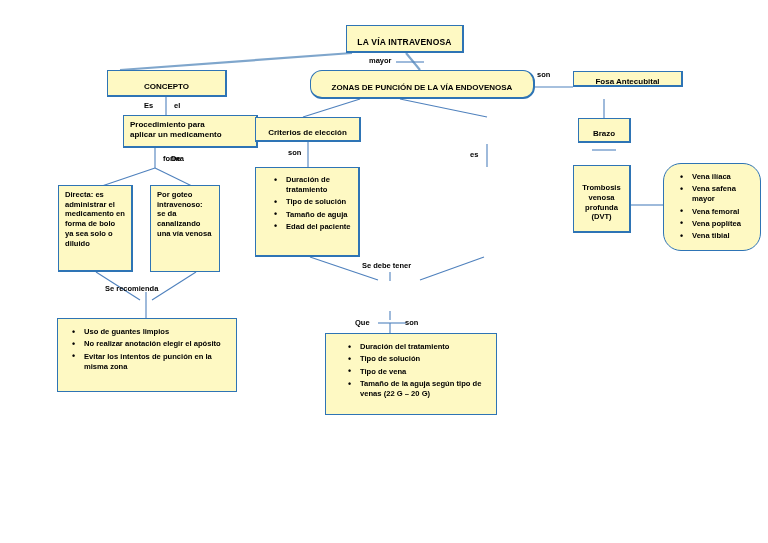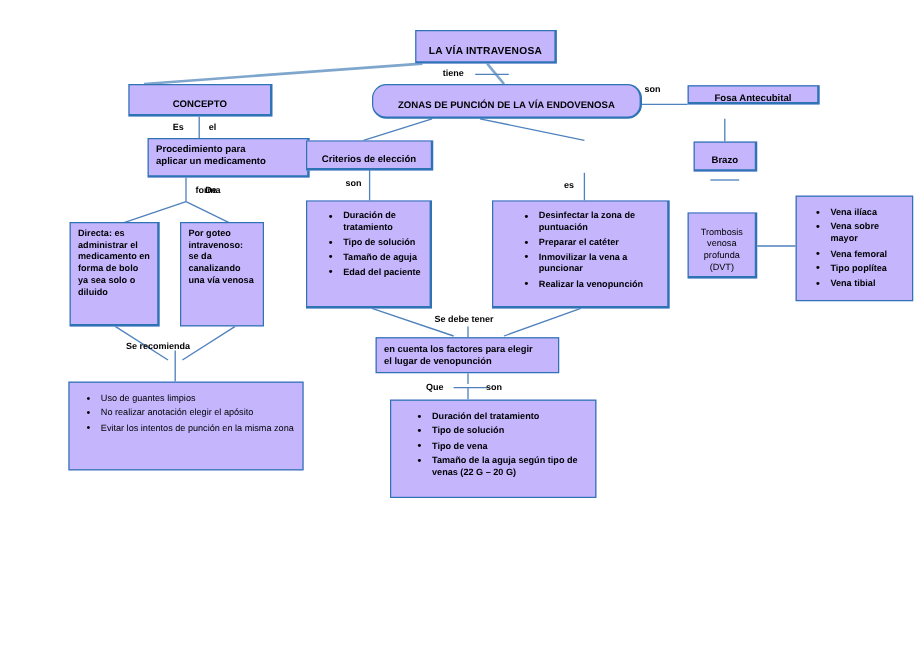--- a/index.html
+++ b/index.html
@@ -15,21 +15,21 @@
     font-family: "Liberation Sans", sans-serif;
     overflow: hidden;
   }
   
   .node {
     position: absolute;
     box-sizing: border-box;
     border: 1.2px solid #2E74B5;
     border-right-width: 2.4px;
     border-bottom-width: 2.4px;
-    background: #c4b5fd;
+    background: #fef9c3;
     color: #000000;
     z-index: 3;
   }
   .node.thin {
     border-right-width: 1.2px;
     border-bottom-width: 1.2px;
   }
   .node .inner {
     padding: 4px 6px;
     line-height: 1.28;
@@ -136,21 +136,21 @@
 
     <line x1="390" y1="311" x2="390" y2="320"></line>
     <line x1="378" y1="323" x2="406" y2="323"></line>
     <line x1="390" y1="323" x2="390" y2="333"></line>
   </svg>
 
   <div class="node center-node title-node" style="left:346px; top:25px; width:118px; height:28px; font-size:8.5px;">
     <div class="inner">LA VÍA INTRAVENOSA</div>
   </div>
 
-  <span class="conn-label" style="left:369px; top:56px; font-size:7.5px; font-weight:bold;">tiene</span>
+  <span class="conn-label" style="left:369px; top:56px; font-size:7.5px; font-weight:bold;">mayor</span>
 
   <div class="node center-node" style="left:107px; top:70px; width:120px; height:27px; font-size:8px; font-weight:bold;">
     <div class="inner">CONCEPTO</div>
   </div>
 
   <span class="conn-label" style="left:144px; top:101px; font-size:7.5px; font-weight:bold;">Es</span>
   <span class="conn-label" style="left:174px; top:101px; font-size:7.5px; font-weight:bold;">el</span>
 
   <div class="node" style="left:87px; top:115px; width:135px; height:33px; font-size:8px; font-weight:bold;margin-left:36px;">
     <div class="inner">
@@ -165,21 +165,21 @@
   <div class="node" style="left:58px; top:185px; width:75px; height:87px; font-size:7.6px; font-weight:bold;">
     <div class="inner">Directa: es administrar el medicamento en forma de bolo ya sea solo o diluido</div>
   </div>
 
   <div class="node thin" style="left:150px; top:185px; width:70px; height:87px; font-size:7.6px; font-weight:bold;">
     <div class="inner">Por goteo intravenoso: se da canalizando una vía venosa</div>
   </div>
 
   <span class="conn-label" style="left:105px; top:284px; font-size:7.5px; font-weight:bold;">Se recomienda</span>
 
-  <div class="node thin" style="left:57px; top:318px; width:196px; height:74px; font-size:7.6px; font-weight:normal;">
+  <div class="node thin" style="left:57px; top:318px; width:180px; height:74px; font-size:7.6px; font-weight:bold;">
     <div class="inner" style="padding:8px 6px 4px 10px;">
       <ul class="blist">
         <li>Uso de guantes limpios</li>
         <li>No realizar anotación elegir el apósito</li>
         <li>Evitar los intentos de punción en la misma zona</li>
       </ul>
     </div>
   </div>
 
   <div class="node center-node" style="left:310px; top:70px; width:225px; height:29px; font-size:8px; font-weight:bold;border-radius:12px;">
@@ -189,36 +189,36 @@
   <span class="conn-label" style="left:537px; top:70px; font-size:7.5px; font-weight:bold;">son</span>
 
   <div class="node center-node" style="left:573px; top:71px; width:110px; height:16px; font-size:8px; font-weight:bold;">
     <div class="inner">Fosa Antecubital</div>
   </div>
 
   <div class="node center-node" style="left:578px; top:118px; width:53px; height:25px; font-size:8px; font-weight:bold;">
     <div class="inner">Brazo</div>
   </div>
 
-  <div class="node center-node" style="left:573px; top:177px; width:58px; height:55px; font-size:7.6px; font-weight:normal;">
+  <div class="node center-node" style="left:573px; top:165px; width:58px; height:68px; font-size:7.6px; font-weight:bold;">
     <div class="inner" style="flex-direction:column;">
       <div>Trombosis</div>
       <div>venosa</div>
       <div>profunda</div>
       <div>(DVT)</div>
     </div>
   </div>
 
-  <div class="node thin" style="left:663px; top:163px; width:98px; height:88px; font-size:7.6px; font-weight:bold;">
+  <div class="node thin" style="left:663px; top:163px; width:98px; height:88px; font-size:7.6px; font-weight:bold;border-radius:18px;">
     <div class="inner" style="padding:8px 4px 4px 12px;">
       <ul class="blist">
         <li>Vena ilíaca</li>
-        <li>Vena sobre mayor</li>
+        <li>Vena safena mayor</li>
         <li>Vena femoral</li>
-        <li>Tipo poplítea</li>
+        <li>Vena poplítea</li>
         <li>Vena tibial</li>
       </ul>
     </div>
   </div>
 
   <div class="node center-node" style="left:255px; top:117px; width:106px; height:25px; font-size:8px; font-weight:bold;">
     <div class="inner">Criterios de elección</div>
   </div>
 
   <span class="conn-label" style="left:288px; top:148px; font-size:7.5px; font-weight:bold;">son</span>
@@ -230,39 +230,23 @@
         <li>Tipo de solución</li>
         <li>Tamaño de aguja</li>
         <li>Edad del paciente</li>
       </ul>
     </div>
   </div>
 
 
   <span class="conn-label" style="left:470px; top:150px; font-size:7.5px; font-weight:bold;">es</span>
 
-  <div class="node" style="left:410px; top:167px; width:148px; height:90px; font-size:7.6px; font-weight:bold;">
-    <div class="inner" style="padding:7px 4px 4px 22px;">
-      <ul class="blist">
-        <li>Desinfectar la zona de puntuación</li>
-        <li>Preparar el catéter</li>
-        <li>Inmovilizar la vena a puncionar</li>
-        <li>Realizar la venopunción</li>
-      </ul>
-    </div>
-  </div>
 
   <span class="conn-label" style="left:362px; top:261px; font-size:7.5px; font-weight:bold;">Se debe tener</span>
 
-  <div class="node thin" style="left:313px; top:281px; width:153px; height:30px; font-size:7.8px; font-weight:bold;">
-    <div class="inner">
-      <div>en cuenta los factores para elegir</div>
-      <div>el lugar de venopunción</div>
-    </div>
-  </div>
 
   <span class="conn-label" style="left:355px; top:318px; font-size:7.5px; font-weight:bold;text-align:right;">Que</span>
   <span class="conn-label" style="left:405px; top:318px; font-size:7.5px; font-weight:bold;">son</span>
 
   <div class="node thin" style="left:325px; top:333px; width:172px; height:82px; font-size:7.6px; font-weight:bold;">
     <div class="inner" style="padding:8px 4px 4px 18px;">
       <ul class="blist">
         <li>Duración del tratamiento</li>
         <li>Tipo de solución</li>
         <li>Tipo de vena</li>

